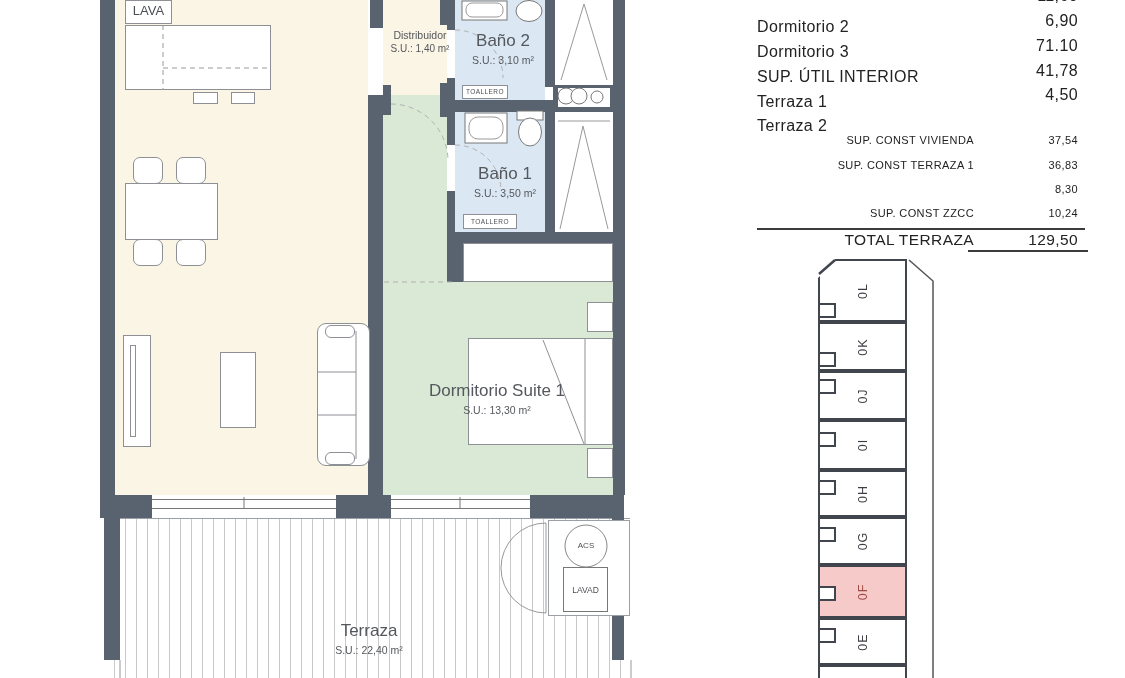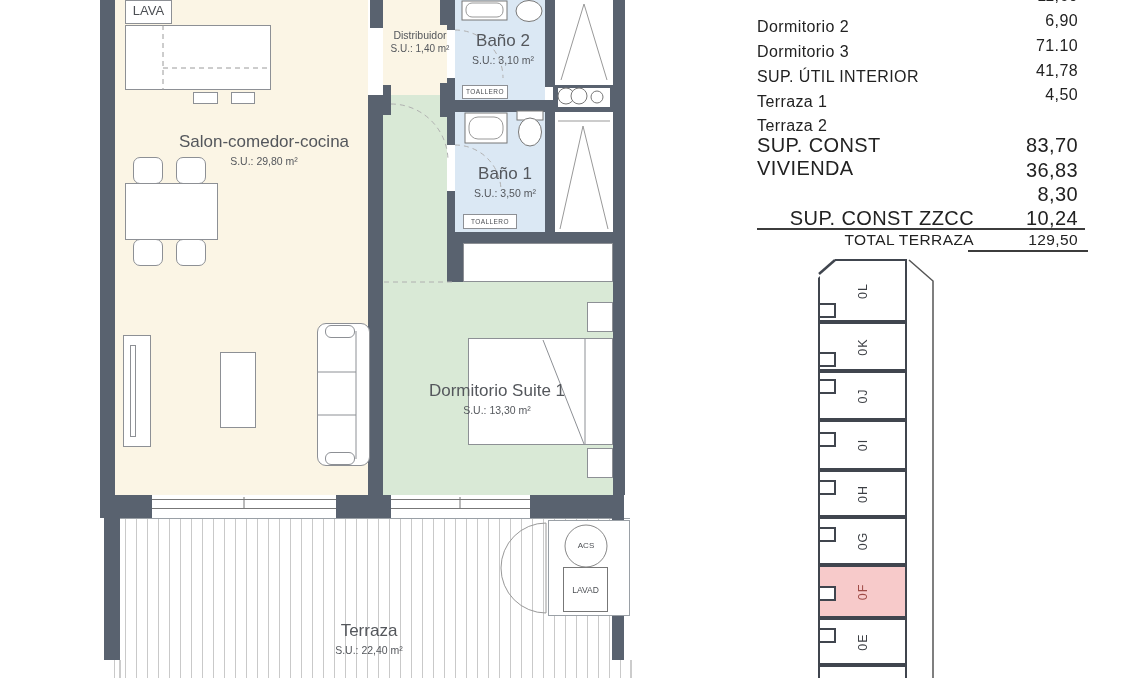--- a/index.html
+++ b/index.html
@@ -13,21 +13,21 @@
               line-height:1.35;white-space:nowrap;}
   .room-name{font-size:17px;}
   .room-area{font-size:10.5px;}
   .microlabel{position:absolute;z-index:6;color:#4c4f54;text-align:center;}
   svg.overlay{position:absolute;left:0;top:0;z-index:5;pointer-events:none;}
   
   .tbl{position:absolute;left:757px;top:0;width:321px;z-index:7;color:#222;}
   .trow{position:absolute;width:100%;height:20px;font-size:16px;letter-spacing:.4px;}
   .trow .tlabel{position:absolute;left:0;top:0;margin-top:31px;}
   .trow .tval{position:absolute;right:0;top:0;}
-  .trow2{position:absolute;width:100%;height:20px;font-size:20px;letter-spacing:.4px;}
+  .trow2{position:absolute;width:100%;height:20px;font-size:11px;letter-spacing:.4px;}
   .trow2 .tlabel{position:absolute;right:104px;top:0;}
   .trow2 .tval{position:absolute;right:0;top:0;}
   .hline{position:absolute;background:#3c3c3c;z-index:7;}
   
   .kp-cell{position:absolute;left:0;box-sizing:border-box;border:2px solid #40454e;background:#fff;z-index:1;}
   .kp-cell .unit-label{position:absolute;left:50%;top:50%;transform:translate(-50%,-50%) rotate(-90deg);
       font-size:12.5px;letter-spacing:1px;color:#3c3f44;}
   .kp-notch{position:absolute;left:-2px;width:18px;height:15px;background:#fff;
       border:2px solid #40454e;box-sizing:border-box;}
   .kp{position:absolute;left:818px;top:259px;width:89px;height:419px;z-index:6;}
@@ -139,24 +139,20 @@
     <path d="M546,523 A45,45 0 0 0 501,568 M546,613 A45,45 0 0 1 501,568 M546,523 V613" stroke="#999" stroke-width="1" fill="none"></path>
 
     <path d="M244,497 V509 M460,497 V509" stroke="#777" stroke-width="1"></path>
 
     <path d="M120,660 V678 M631,660 V678" stroke="#999" stroke-width="1"></path>
 
     <path d="M819,274 L835,260" stroke="#40454e" stroke-width="2.5"></path>
     <path d="M909,260 L933,281 V678" stroke="#555" stroke-width="1.5" fill="none"></path>
   </svg>
 
-  <div class="room-label" style="left:264px;top:131px;">
-    <div class="room-name">Salon-comedor-cocina</div>
-    <div class="room-area">S.U.: 29,80 m²</div>
-  </div>
   <div class="room-label" style="left:420px;top:28px;">
     <div class="room-name" style="font-size:10.5px;">Distribuidor</div>
     <div class="room-area" style="font-size:10px;">S.U.: 1,40 m²</div>
   </div>
   <div class="room-label" style="left:503px;top:30px;">
     <div class="room-name">Baño 2</div>
     <div class="room-area">S.U.: 3,10 m²</div>
   </div>
   <div class="room-label" style="left:505px;top:163px;">
     <div class="room-name">Baño 1</div>
@@ -188,23 +184,24 @@
       <span class="tlabel">Terraza 1</span>
       <span class="tval">41,78</span>
     </div>
     <div class="trow" style="top:86px;">
       <span class="tlabel">Terraza 2</span>
       <span class="tval">4,50</span>
     </div>
 
     <div class="trow2" style="top:134px;">
       <span class="tlabel">SUP. CONST VIVIENDA</span>
-      <span class="tval">83,70</span>
+      <span class="tval">37,54</span>
     </div>
     <div class="trow2" style="top:159px;">
+      <span class="tlabel">SUP. CONST TERRAZA 1</span>
       <span class="tval">36,83</span>
     </div>
     <div class="trow2" style="top:183px;">
       <span class="tval">8,30</span>
     </div>
     <div class="trow2" style="top:207px;">
       <span class="tlabel">SUP. CONST ZZCC</span>
       <span class="tval">10,24</span>
     </div>
     <div class="trow2" style="top:231px;font-size:15.5px;">

